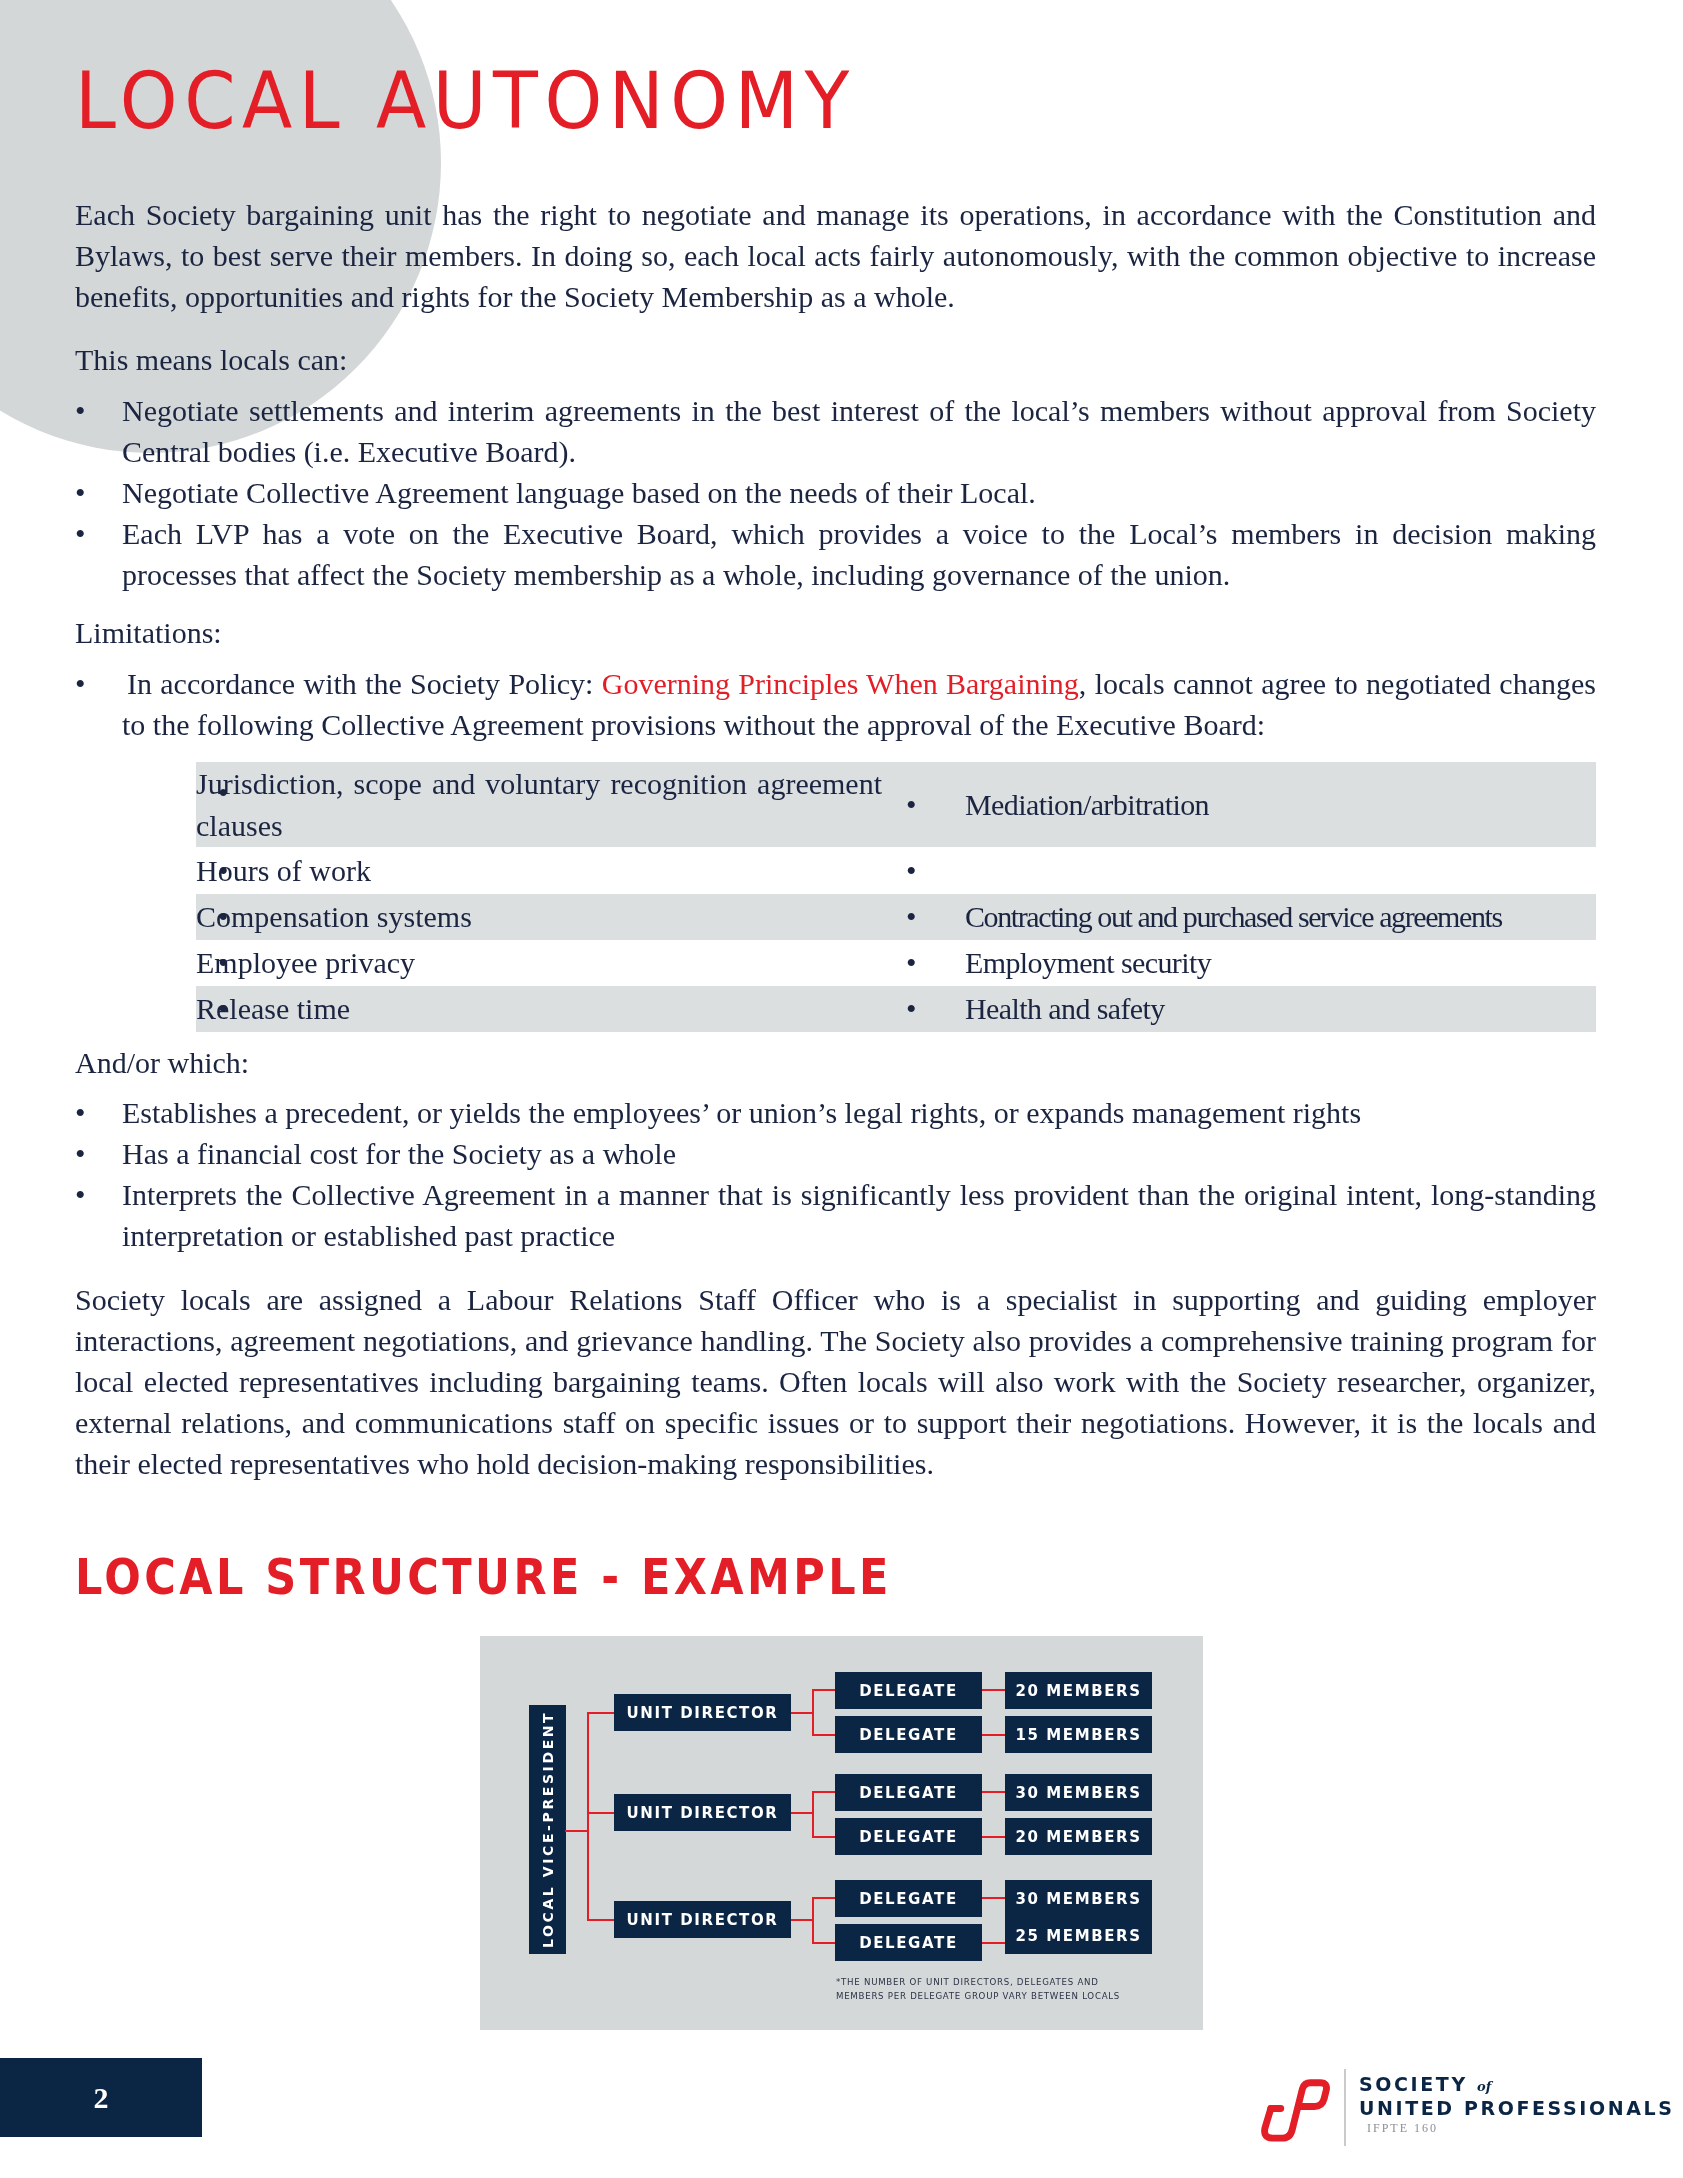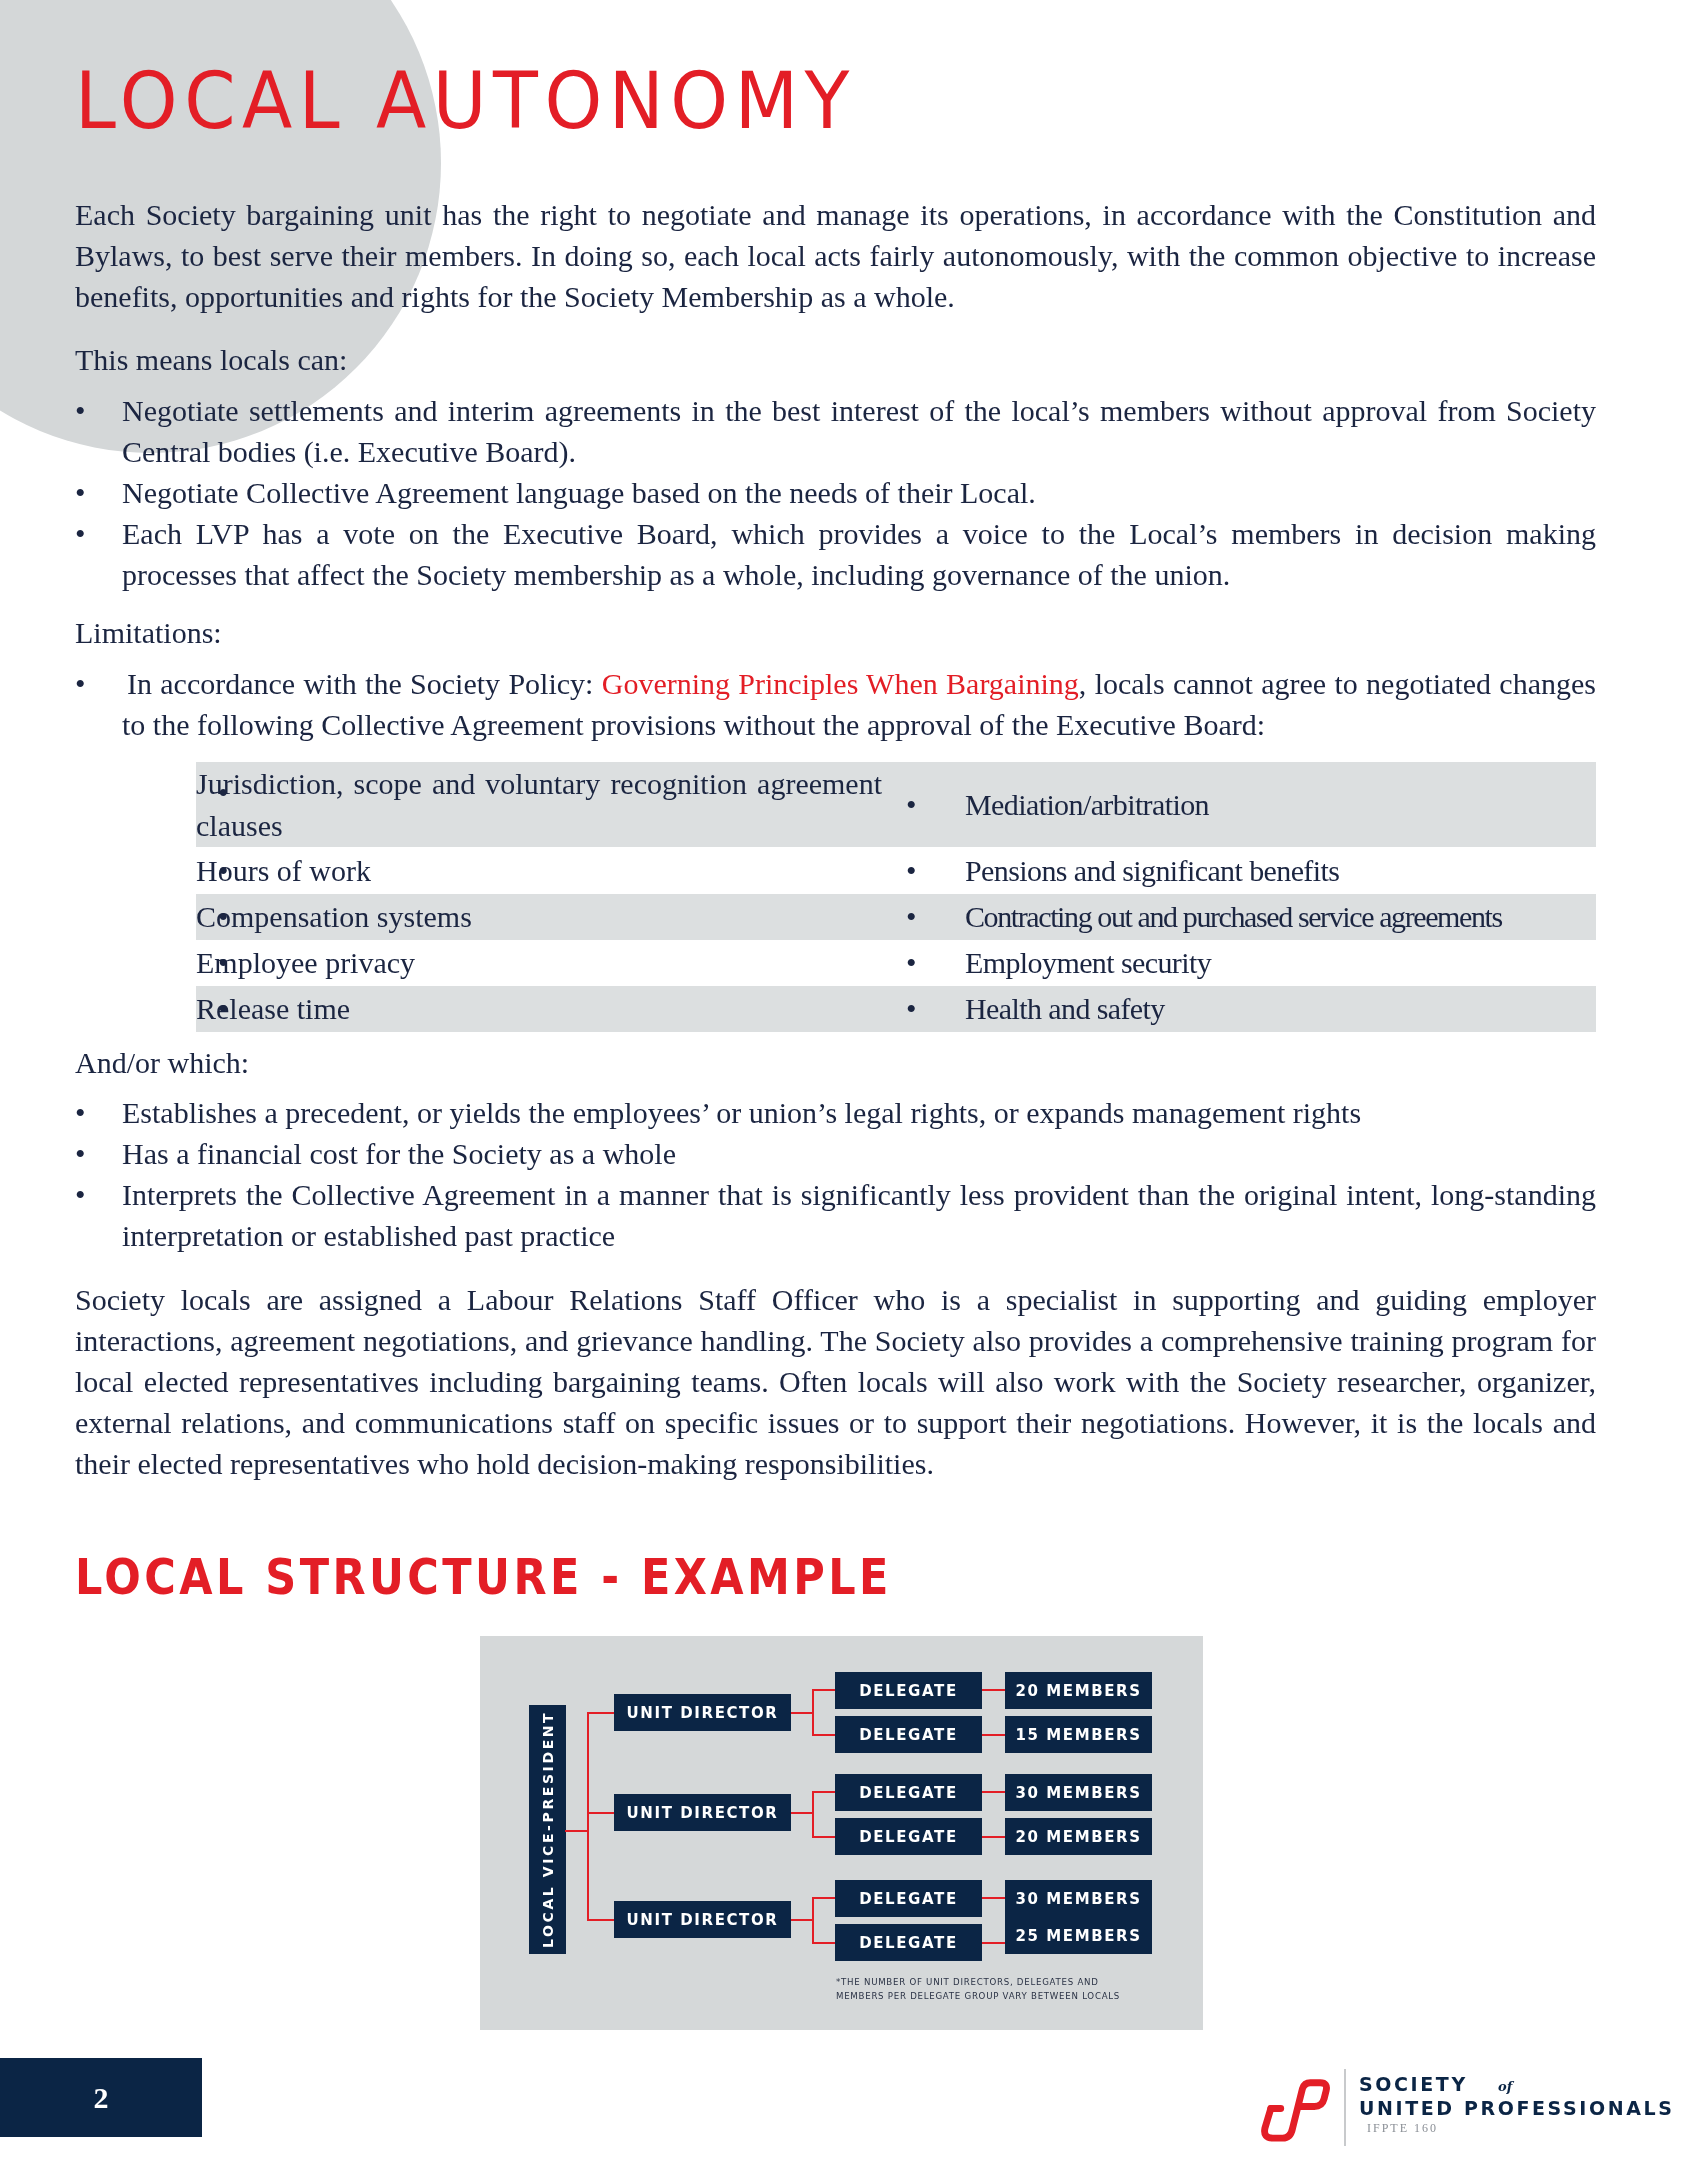--- a/index.html
+++ b/index.html
@@ -27,21 +27,21 @@
   .tcell.right .txt { padding-left: 69px; white-space: nowrap; letter-spacing: -0.6px; }
   .diagram { left: 480px; top: 1636px; width: 723px; height: 394px; background: #d5d8d9; }
   .dbox { position: absolute; background: #0b2545; color: #ffffff; font-family: "DejaVu Sans", sans-serif; font-weight: bold; font-size: 15px; letter-spacing: 1.6px; display: flex; align-items: center; justify-content: center; white-space: nowrap; text-align: center; }
   .lvp { writing-mode: vertical-rl; transform: rotate(180deg); font-size: 14px; letter-spacing: 2.6px; }
   .line { position: absolute; background: #e31e26; }
   .footnote { position: absolute; left: 356px; top: 339px; font-family: "DejaVu Sans", sans-serif; font-size: 9.4px; line-height: 14px; color: #2a3245; letter-spacing: 0.8px; transform: scaleX(0.92); transform-origin: left top; white-space: nowrap; }
   .pagebox { left: 0; top: 2058px; width: 202px; height: 79px; background: #0b2545; color: #ffffff; font-size: 30px; display: flex; align-items: center; justify-content: center; font-weight: bold; }
   .logo { left: 1257px; top: 2069px; width: 426px; height: 79px; }
   .logo-div { position: absolute; left: 87px; top: 0; width: 2px; height: 77px; background: #c8cacc; }
   .logo-t1 { position: absolute; left: 102px; top: 4px; font-family: "DejaVu Sans", sans-serif; font-weight: bold; font-size: 19px; letter-spacing: 2.6px; color: #0b2545; white-space: nowrap; }
-  .logo-of { font-family: "DejaVu Serif", serif; font-style: italic; font-size: 13px; letter-spacing: 0; margin-left: 21px; }
+  .logo-of { font-family: "DejaVu Serif", serif; font-style: italic; font-size: 13px; letter-spacing: 0; }
   .logo-t2 { position: absolute; left: 102px; top: 28px; font-family: "DejaVu Sans", sans-serif; font-weight: bold; font-size: 19px; letter-spacing: 2.6px; color: #0b2545; white-space: nowrap; }
   .logo-t3 { position: absolute; left: 110px; top: 52px; font-family: Liberation Serif, serif; font-size: 12px; letter-spacing: 2px; color: #8a8f96; white-space: nowrap; }
 </style>
 </head>
 <body>
 
 <div class="circle"></div>
 
 <h1 class="abs title">LOCAL AUTONOMY</h1>
 
@@ -72,21 +72,20 @@
         <span class="txt">Mediation/arbitration</span>
       </div>
   </div>
   <div class="trow" style="height:47px;">
     <div class="tcell left">
         <span class="bullet">•</span>
         <span class="txt">Hours of work</span>
       </div>
     <div class="tcell right">
         <span class="bullet">•</span>
-        <span class="txt">Pensions and significant benefits</span>
       </div>
   </div>
   <div class="trow shade" style="height:46px;">
     <div class="tcell left">
         <span class="bullet">•</span>
         <span class="txt">Compensation systems</span>
       </div>
     <div class="tcell right">
         <span class="bullet">•</span>
         <span class="txt" style="letter-spacing:-1.4px;">Contracting out and purchased service agreements</span>

